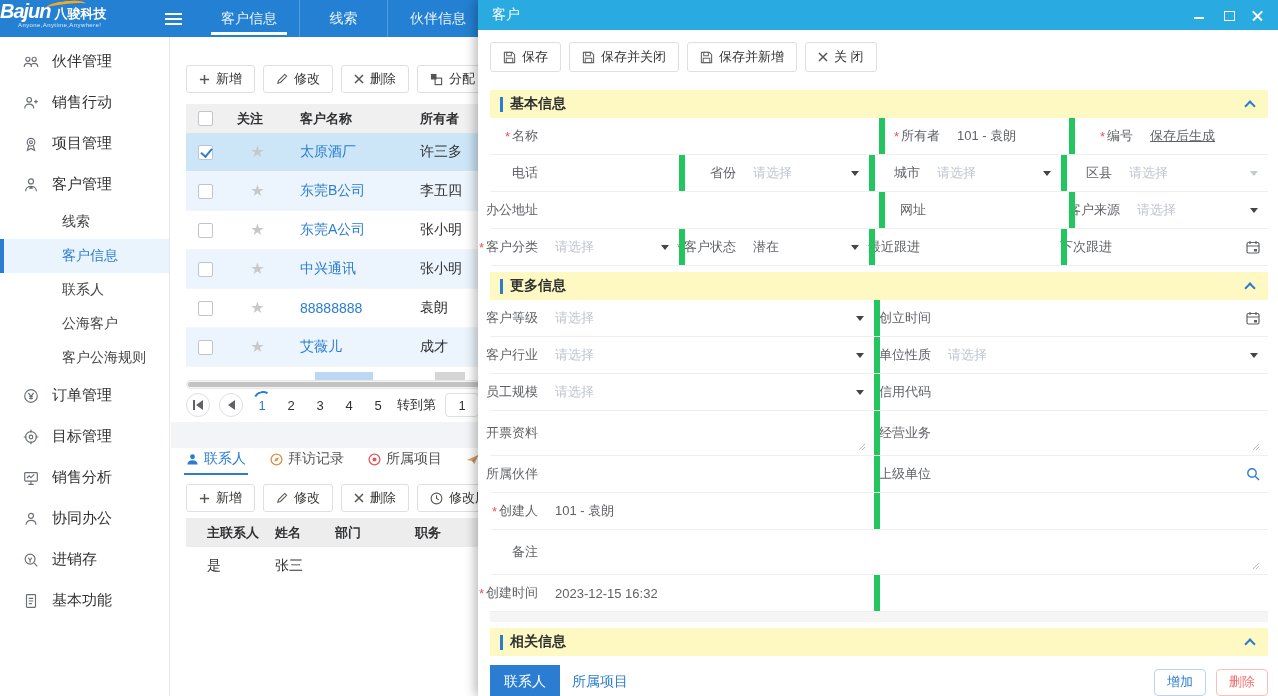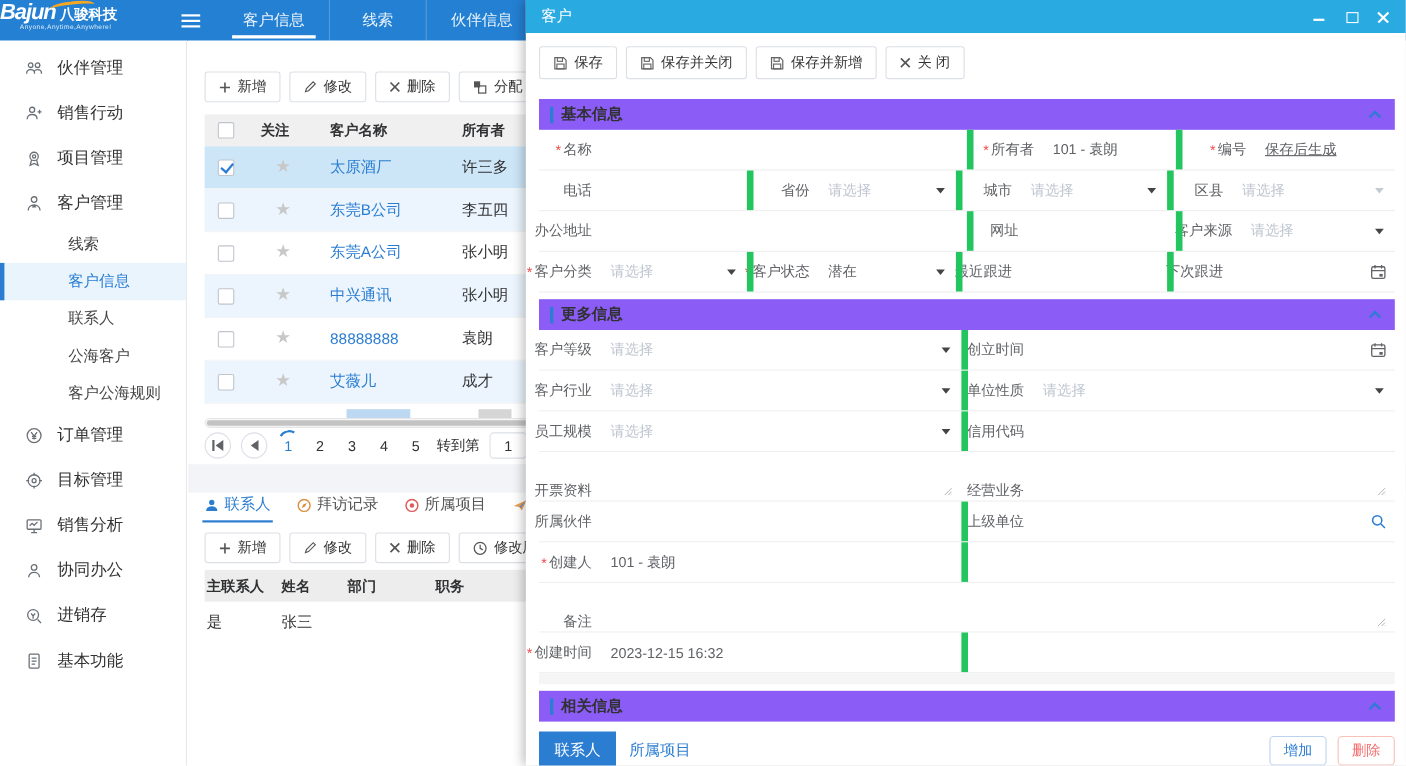--- a/index.html
+++ b/index.html
@@ -68,46 +68,46 @@
   .d-tabs { position:absolute; left:15px; top:2px; display:flex; gap:24px; font-size:14px; }
   .d-tab { display:flex; align-items:center; gap:5px; color:#555; padding-bottom:7px; cursor:pointer; position:relative; }
   .d-tab.active { color:#2b7dd2; }
   .d-tab.active::after { content:""; position:absolute; left:-2px; right:-2px; bottom:0; height:2px; background:#2b7dd2; }
   .d-toolbar { position:absolute; left:15px; top:36px; display:flex; gap:8px; width:470px; }
   .btn-clip { width:12px; padding:0; overflow:hidden; justify-content:flex-start; }
   .dot-orange { width:10px; height:10px; border-radius:50%; background:#f0a050; margin-left:8px; flex:none; }
   .tbl2 { position:absolute; left:15px; top:70px; width:560px; font-size:14px; }
   .t2-head { display:flex; align-items:center; height:29px; background:#ededed; font-weight:bold; font-size:13px; color:#303133; }
   .t2-row { display:flex; align-items:center; height:38px; color:#303133; }
-  .c2-a { width:70px; padding-left:2px; }
+  .c2-a { width:70px; padding-left:2px;margin-left:19px; }
   .c2-b { width:60px; }
   .c2-c { width:80px; }
   .c2-d { width:120px; }
 
   
   .modal { position:absolute; left:478px; top:0; width:800px; height:696px; background:#fff; box-shadow:-3px 0 10px rgba(0,0,0,.28); overflow:hidden; z-index:10; }
   .m-header { height:30px; background:#29abe2; color:#fff; display:flex; align-items:center; padding:0 14px; font-size:14px; }
   .m-controls { margin-left:auto; display:flex; align-items:center; gap:16px; }
   .wc { width:13px; height:13px; position:relative; cursor:pointer; }
   .wc-min::after { content:""; position:absolute; left:1px; top:8px; width:10px; height:2px; background:#fff; }
   .wc-max::after { content:""; position:absolute; left:1.5px; top:2px; width:9px; height:8px; border:1.5px solid #fff; }
   .wc-close::before,.wc-close::after { content:""; position:absolute; left:0; top:6px; width:13px; height:1.6px; background:#fff; }
   .wc-close::before { transform:rotate(45deg); }
   .wc-close::after { transform:rotate(-45deg); }
   .m-toolbar { padding:12px 12px; display:flex; gap:8px; }
   .m-toolbar .btn { height:30px; }
 
-  .sect-head { margin:6px 10px 0 12px; height:28px; background:#8b5cf6; display:flex; align-items:center; position:relative; padding-left:10px; }
+  .sect-head { margin:6px 10px 0 12px; height:28px; background:#fef9c3; display:flex; align-items:center; position:relative; padding-left:10px; }
   .sect-head .bar { width:3px; height:15px; background:#2b7dd2; margin-right:7px; }
   .sect-head .st { font-size:14px; font-weight:bold; color:#303133; }
   .chev { position:absolute; right:14px; top:12px; width:8px; height:8px; border:solid #2b7dd2; border-width:2px 0 0 2px; transform:rotate(45deg); cursor:pointer; }
 
   .form { margin:0 10px 0 12px; }
   .frow { display:flex; align-items:stretch; border-bottom:1px solid #efefef; min-height:37px; }
-  .frow.tall { min-height:45px;align-items:flex-end; }
+  .frow.tall { min-height:45px; }
   .flabel { display:flex; align-items:center; justify-content:flex-end; padding-right:7px; color:#606266; font-size:13px; white-space:nowrap; flex:none; }
   .req::before { content:"*"; color:#f25050; margin-right:2px; }
   .ffield { display:flex; align-items:center; padding:0 10px; font-size:13px; color:#606266; border-right:6px solid #22c55e; position:relative; flex:none; cursor:text; }
   .ffield.last { border-right:none; }
   .ph { color:#bfc5cf; }
   .caret { margin-left:auto; width:0; height:0; border-left:4.5px solid transparent; border-right:4.5px solid transparent; border-top:5.5px solid #444; flex:none; cursor:pointer; }
   .caret.dis { border-top-color:#c4cad2; }
   .underline { text-decoration:underline; }
   .fic { position:absolute; right:8px; bottom:4px; }
   .fic-mid { position:absolute; right:8px; top:50%; transform:translateY(-50%); cursor:pointer; }

